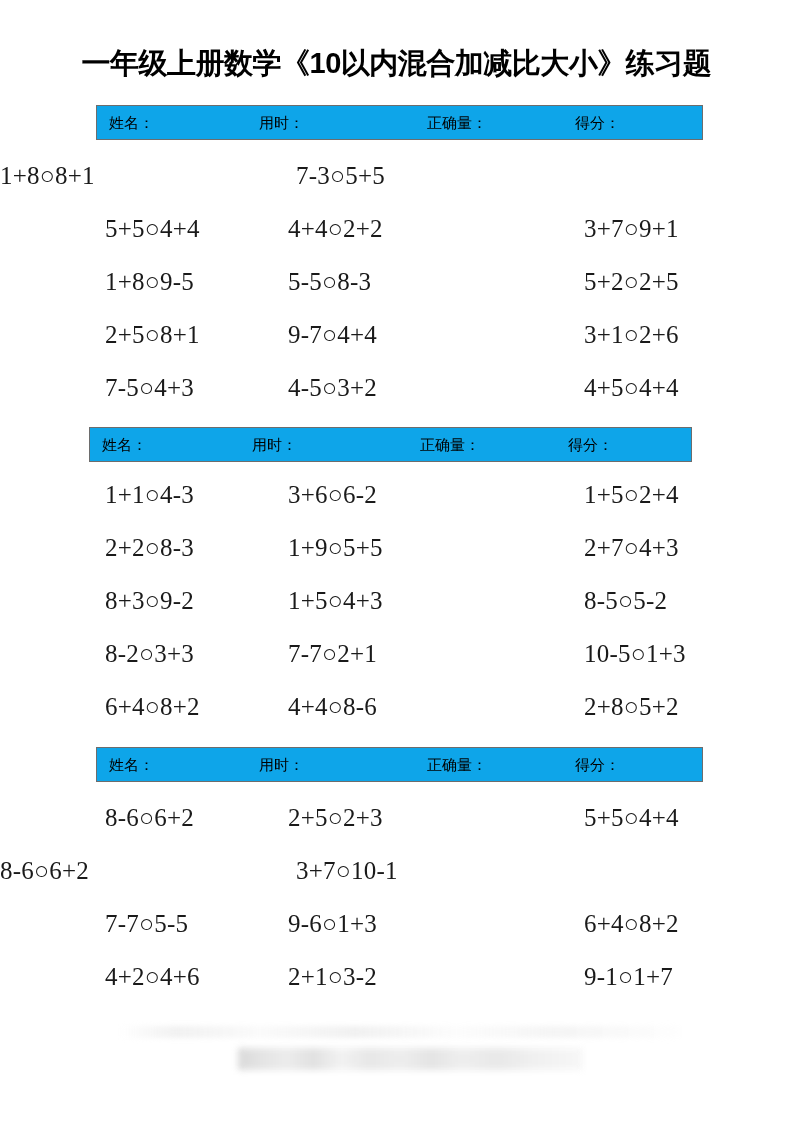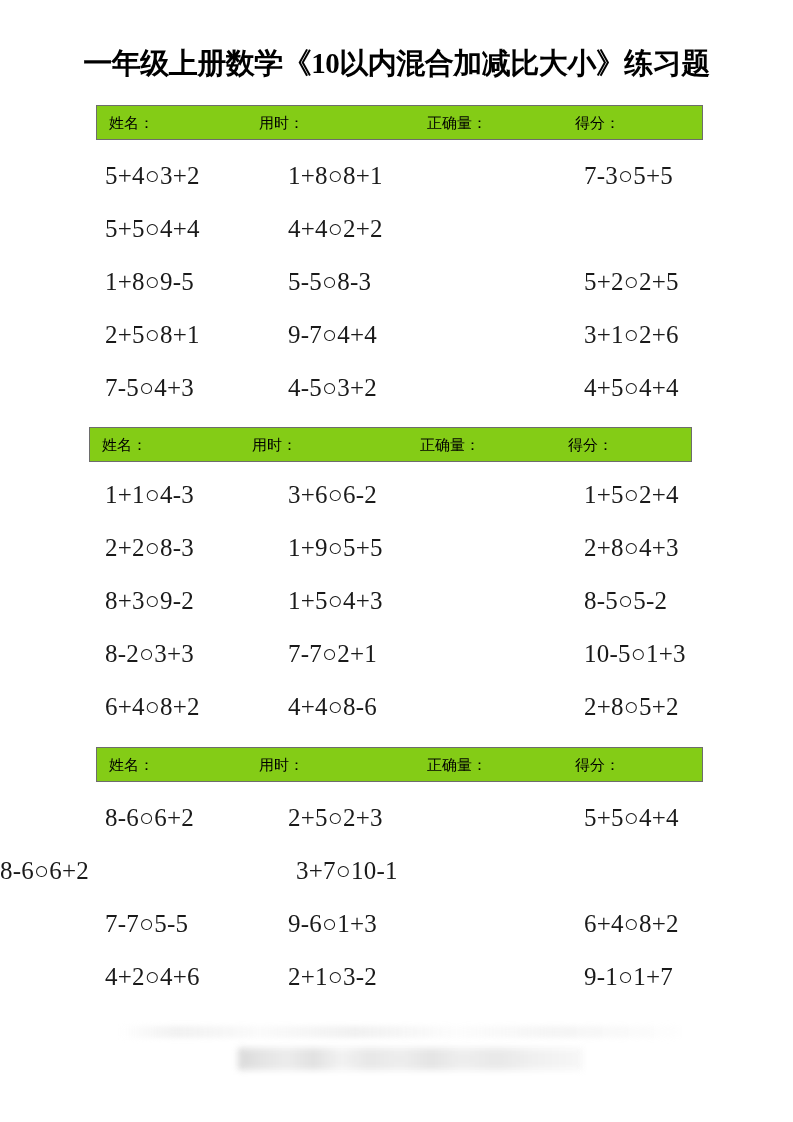--- a/index.html
+++ b/index.html
@@ -23,34 +23,34 @@
     background: #ffffff;
   }
 
   
   .title {
     position: absolute;
     top: 44px;
     left: 0;
     width: 793px;
     text-align: center;
-    font-family: Liberation Serif, serif;
+    font-family: Liberation Sans, sans-serif;
     font-weight: bold;
     font-size: 29px;
     letter-spacing: -0.5px;
     color: #000000;
     white-space: nowrap;
   }
 
   
   .infobar {
     position: absolute;
     box-sizing: border-box;
     border: 1.3px solid #6d6d6d;
-    background: #84cc16;
+    background: #0ea5e9;
     height: 35px;
   }
   .infobar .cell {
     position: absolute;
     top: 50%;
     transform: translateY(-50%);
     font-family: "DejaVu Sans", "Liberation Sans", sans-serif;
     font-size: 15px;
     font-weight: normal;
     color: #000000;
@@ -120,27 +120,27 @@
 
   <div class="infobar" style="left:96px; top:105px; width:607px;">
     <span class="cell c0">姓名：</span>
     <span class="cell c1">用时：</span>
     <span class="cell c2">正确量：</span>
     <span class="cell c3">得分：</span>
   </div>
 
   <div class="block" style="top:149px;">
     <div class="prow">
-      <div class="cellq col1">5+4○3+2</div>
       <div class="cellq col2">1+8○8+1</div>
       <div class="cellq col3">7-3○5+5</div>
     </div>
     <div class="prow">
       <div class="cellq col1">5+5○4+4</div>
       <div class="cellq col2">4+4○2+2</div>
+      <div class="cellq col3">3+7○9+1</div>
     </div>
     <div class="prow">
       <div class="cellq col1">1+8○9-5</div>
       <div class="cellq col2">5-5○8-3</div>
       <div class="cellq col3">5+2○2+5</div>
     </div>
     <div class="prow">
       <div class="cellq col1">2+5○8+1</div>
       <div class="cellq col2">9-7○4+4</div>
       <div class="cellq col3">3+1○2+6</div>
@@ -161,21 +161,21 @@
 
   <div class="block" style="top:468px;">
     <div class="prow">
       <div class="cellq col1">1+1○4-3</div>
       <div class="cellq col2">3+6○6-2</div>
       <div class="cellq col3">1+5○2+4</div>
     </div>
     <div class="prow">
       <div class="cellq col1">2+2○8-3</div>
       <div class="cellq col2">1+9○5+5</div>
-      <div class="cellq col3">2+8○4+3</div>
+      <div class="cellq col3">2+7○4+3</div>
     </div>
     <div class="prow">
       <div class="cellq col1">8+3○9-2</div>
       <div class="cellq col2">1+5○4+3</div>
       <div class="cellq col3">8-5○5-2</div>
     </div>
     <div class="prow">
       <div class="cellq col1">8-2○3+3</div>
       <div class="cellq col2">7-7○2+1</div>
       <div class="cellq col3">10-5○1+3</div>

